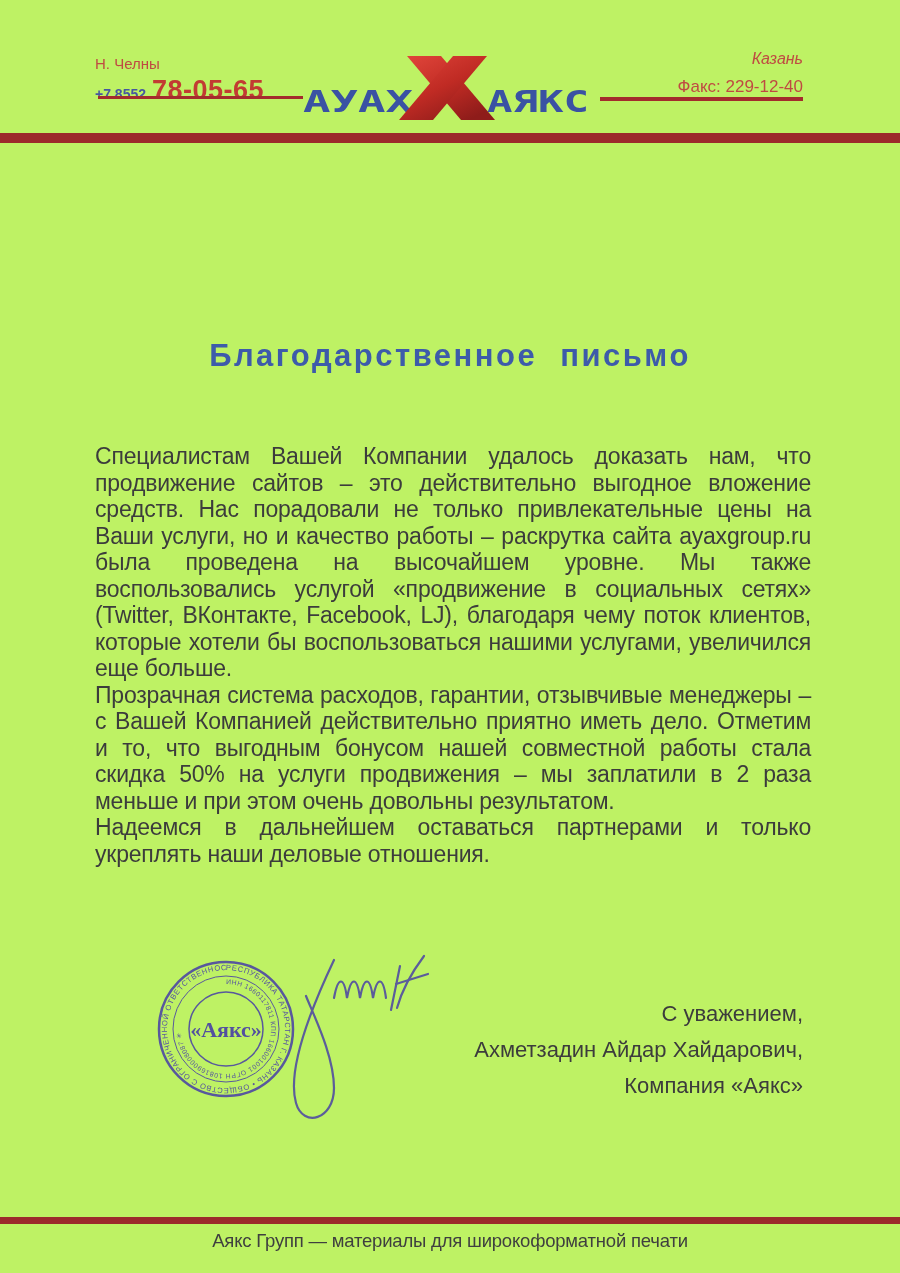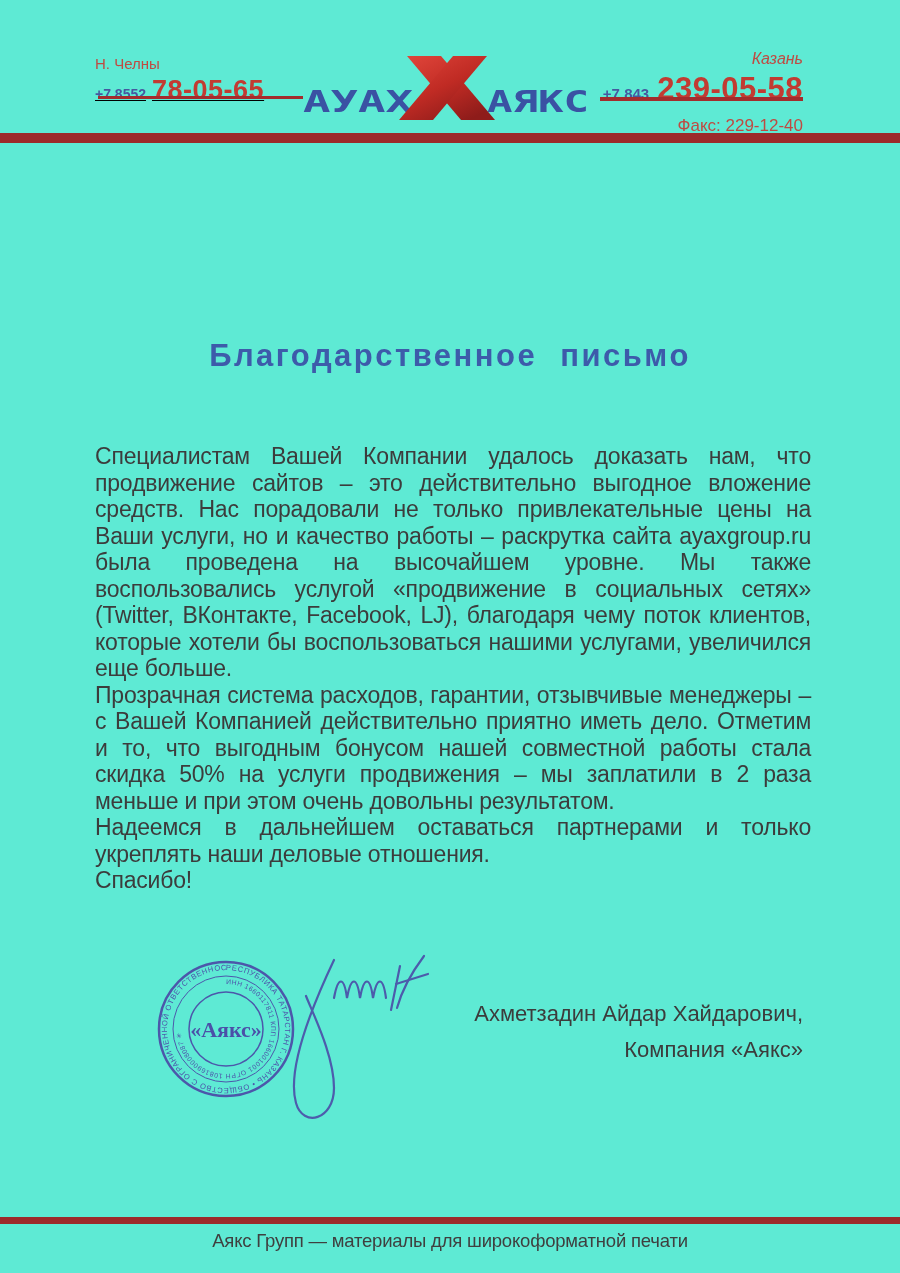--- a/index.html
+++ b/index.html
@@ -1,24 +1,24 @@
 <!DOCTYPE html>
 <html><head>
 <meta charset="utf-8">
 <style>
   html,body { margin:0; padding:0; background:#ffffff; }
   .page {
-    position:relative; width:900px; height:1273px; background:#5eead4;
+    position:relative; width:900px; height:1273px; background:#bef264;
     font-family:"Liberation Sans", sans-serif; overflow:hidden;
   }
 
   
   .hdr-left { position:absolute; left:95px; top:55px; }
   .hdr-left .city { color:#bf4a42; font-size:15px; }
-  .phone-row { margin-top:3px; white-space:nowrap;text-decoration:underline; }
+  .phone-row { margin-top:3px; white-space:nowrap; }
   .hdr-left .code { color:#46589f; font-size:14px; font-weight:bold; margin-right:6px; }
   .hdr-left .num  { color:#c23b32; font-size:27px; font-weight:bold; letter-spacing:0.5px; }
 
   .line-left  { position:absolute; left:98px;  top:96px; width:205px; height:3px; background:#a32c2c; }
   .line-right { position:absolute; left:600px; top:97px; width:203px; height:4px; background:#a32c2c; }
 
   .logo-svg { position:absolute; left:295px; top:48px; }
 
   .hdr-right { position:absolute; right:97px; top:50px; text-align:right; }
   .hdr-right .city { color:#bf4a42; font-size:16px;font-style:italic; }
@@ -83,36 +83,32 @@
     <text x="8" y="64" font-family="DejaVu Sans Mono, monospace" font-weight="bold" font-size="30" fill="#3a52a3" textLength="110" lengthAdjust="spacingAndGlyphs">АУАХ</text>
     <g>
       <polygon points="112,8 146,8 200,72 166,72" fill="url(#xgrad)"></polygon>
       <polygon points="158,8 192,8 138,72 104,72" fill="url(#xgrad)"></polygon>
     </g>
     <text x="192" y="64" font-family="DejaVu Sans Mono, monospace" font-weight="bold" font-size="30" fill="#3a52a3" textLength="102" lengthAdjust="spacingAndGlyphs">АЯКС</text>
   </svg>
 
   <div class="hdr-right">
     <div class="city">Казань</div>
-    <div class="phone-row">
-      <span class="code">+7 843</span><span class="num">239-05-58</span>
-    </div>
     <div class="fax">Факс: 229-12-40</div>
   </div>
   <div class="line-right"></div>
 
   <div class="red-bar-top"></div>
 
   <div class="doc-title">Благодарственное письмо</div>
 
   <div class="body-text">
     <p>Специалистам Вашей Компании удалось доказать нам, что продвижение сайтов – это действительно выгодное вложение средств. Нас порадовали не только привлекательные цены на Ваши услуги, но и качество работы – раскрутка сайта ayaxgroup.ru была проведена на высочайшем уровне. Мы также воспользовались услугой «продвижение в социальных сетях» (Twitter, ВКонтакте, Facebook, LJ), благодаря чему поток клиентов, которые хотели бы воспользоваться нашими услугами, увеличился еще больше.</p>
     <p>Прозрачная система расходов, гарантии, отзывчивые менеджеры – с Вашей Компанией действительно приятно иметь дело. Отметим и то, что выгодным бонусом нашей совместной работы стала скидка 50% на услуги продвижения – мы заплатили в 2 раза меньше и при этом очень довольны результатом.</p>
     <p>Надеемся в дальнейшем оставаться партнерами и только укреплять наши деловые отношения.</p>
-    <p>Спасибо!</p>
   </div>
 
   <svg class="stamp-svg" width="320" height="210" viewBox="0 0 320 210">
     <defs>
       <path id="ringOuter" d="M 88 32 a 59 59 0 1 1 -0.01 0"></path>
       <path id="ringInner" d="M 88 46 a 45 45 0 1 1 -0.01 0"></path>
     </defs>
     <g stroke="#4a43a5" fill="none" opacity="0.88">
       <circle cx="88" cy="91" r="67" stroke-width="2.5"></circle>
       <circle cx="88" cy="91" r="53" stroke-width="1"></circle>
@@ -128,20 +124,21 @@
     <g stroke="#4a43a5" stroke-width="2.2" fill="none" stroke-linecap="round" opacity="0.85">
       <path d="M 196,22 C 178,60 148,130 158,165 C 165,190 196,182 196,150 C 196,118 176,78 168,58"></path>
       <path d="M 196,60 c 4,-22 10,-22 13,0 c 4,-22 10,-22 13,0 c 4,-22 10,-22 13,0 c 4,-22 10,-22 13,0"></path>
       <path d="M 262,28 l -9,44"></path>
       <path d="M 286,18 c -12,16 -22,34 -27,52"></path>
       <path d="M 258,46 l 32,-10"></path>
     </g>
   </svg>
 
   <div class="signer">
+    <div>С уважением,</div>
     <div>Ахметзадин Айдар Хайдарович,</div>
     <div>Компания «Аякс»</div>
   </div>
 
   <div class="red-bar-bottom"></div>
   <div class="footer-text">Аякс Групп — материалы для широкоформатной печати</div>
 
 </div>
 
 </body></html>

